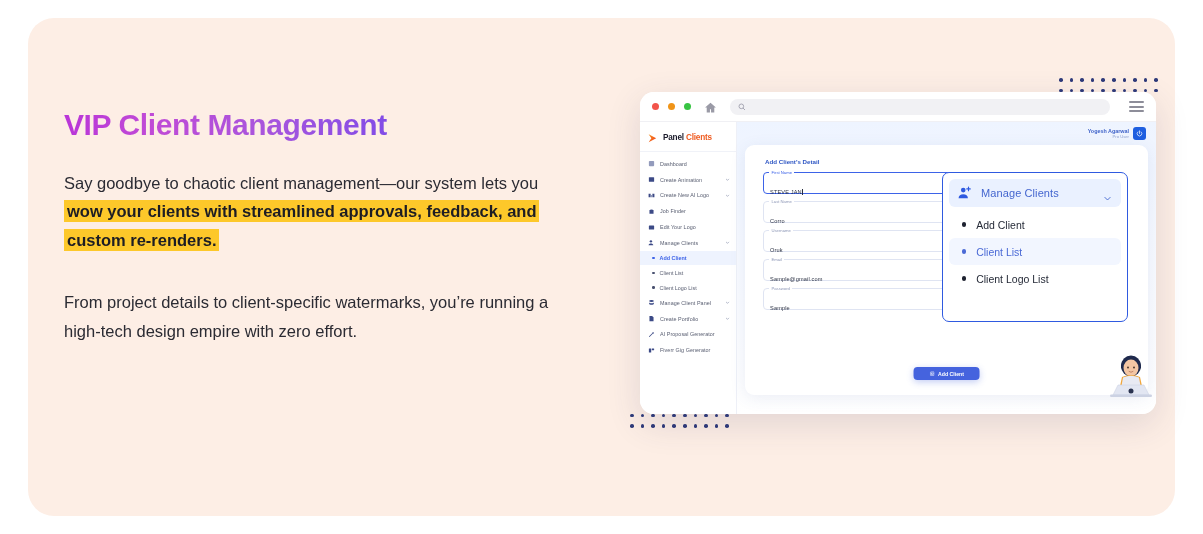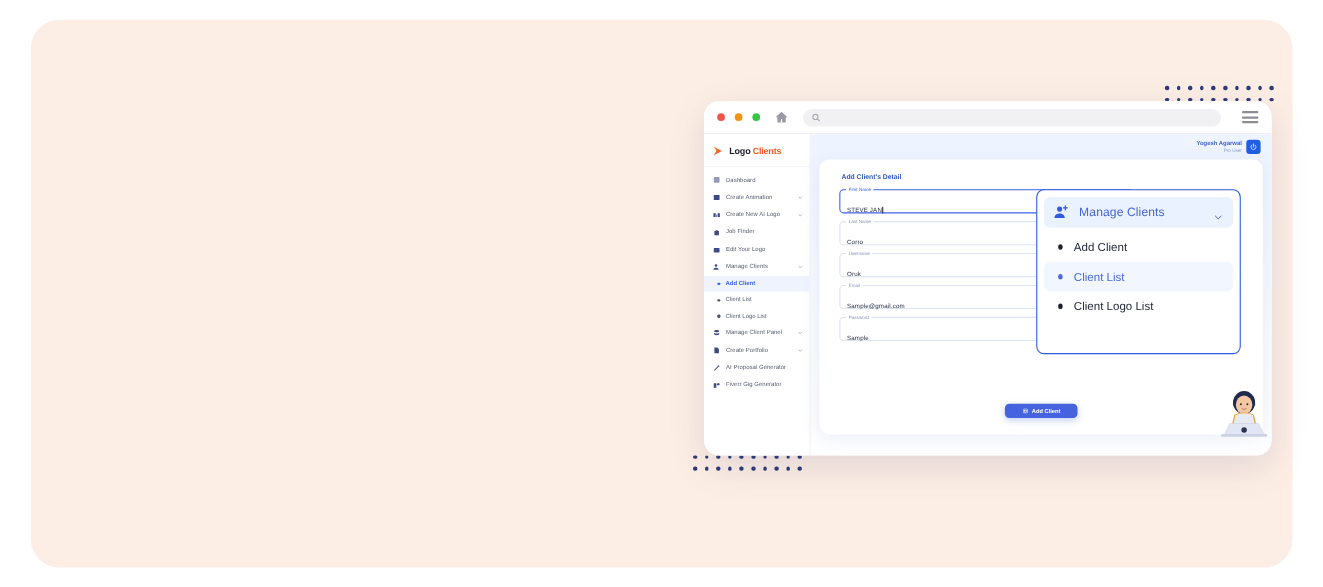--- a/index.html
+++ b/index.html
@@ -312,22 +312,25 @@
     height: 50px;
     z-index: 8;
   }
 </style>
 </head>
 <body>
 
 <div class="promo-card">
 
   <div class="copy-col">
-
-
+    <h1 class="headline">VIP Client Management</h1>
+
+    <p class="body-para"><span>Say goodbye to chaotic client management—our system lets you </span><span class="hl">wow your clients with streamlined approvals, feedback, and custom re-renders.</span></p>
+
+    <p class="body-para second">From project details to client-specific watermarks, you’re running a high-tech design empire with zero effort.</p>
   </div>
 
   <div class="mock-wrap">
 
     <div class="dots top-right">
       <span></span>
         <span></span>
         <span></span>
         <span></span>
         <span></span>
@@ -403,21 +406,21 @@
               <svg viewBox="0 0 24 24">
                 <defs>
                     <linearGradient id="bg1" x1="0" y1="0" x2="1" y2="1">
                   <stop offset="0%" stop-color="#f7941e"></stop>
                       <stop offset="100%" stop-color="#ef3e23"></stop>
                 </linearGradient>
                   </defs>
                 <path d="M3 4 L17 11.5 L3 19 L8 11.5 Z" fill="url(#bg1)"></path>
               </svg>
             </span>
-            <span class="brand-txt"><span class="t1">Logo</span> <span class="t2">Clients</span></span>
+            <span class="brand-txt"><span class="t1">Panel</span> <span class="t2">Clients</span></span>
           </div>
 
           <div class="nav">
 
             <div class="nav-item">
               <span class="ico">
                 <svg viewBox="0 0 24 24" fill="currentColor" opacity=".55">
                     <rect x="3" y="3" width="18" height="18" rx="3"></rect>
                   </svg>
               </span>

